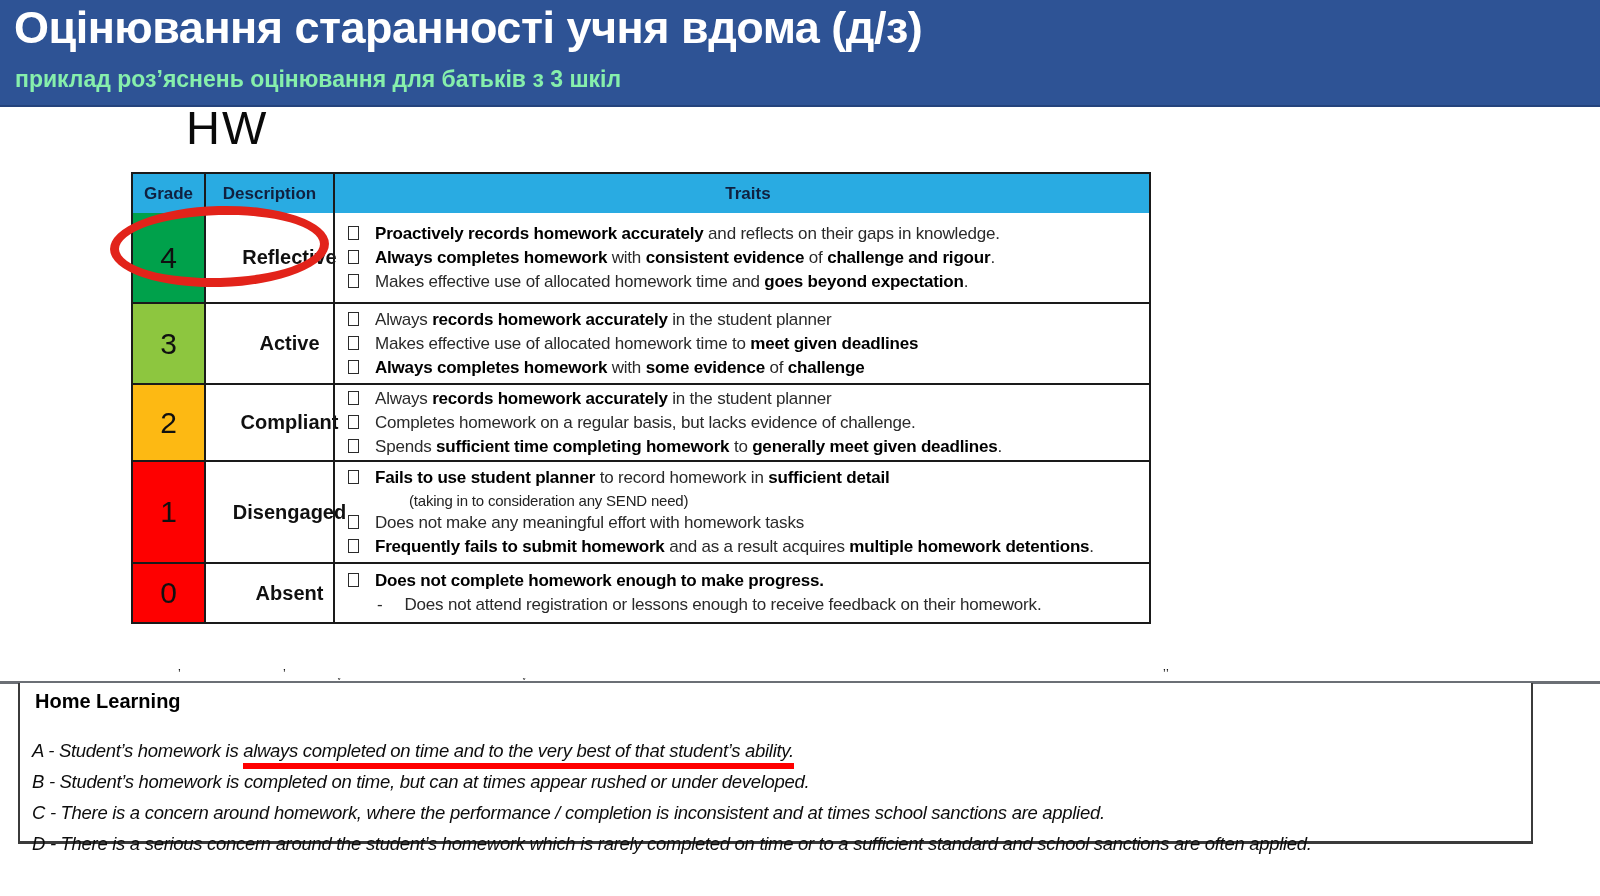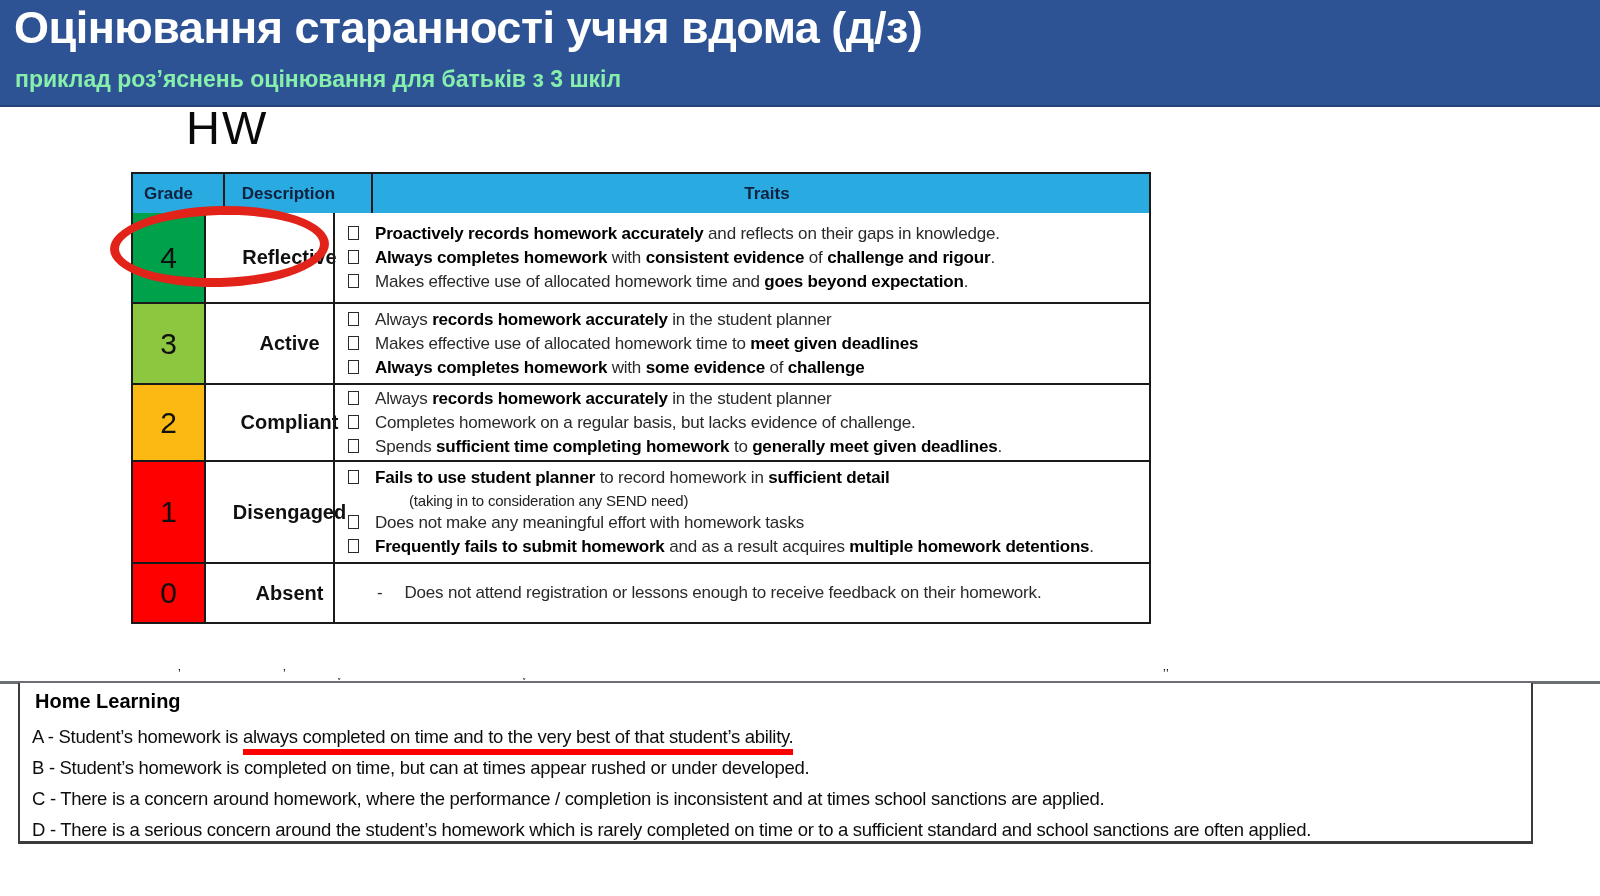--- a/index.html
+++ b/index.html
@@ -22,21 +22,21 @@
   .rubric{position:absolute;left:131px;top:172px;width:1020px;border:2px solid #1a1a1a;
           box-sizing:border-box;background:#fff;}
   .trow{display:flex;box-sizing:border-box;border-top:2px solid #1a1a1a;}
   .trow:first-child{border-top:none;}
   .cell{box-sizing:border-box;border-left:2px solid #1a1a1a;}
   .cell:first-child{border-left:none;}
   .grade-col{width:71px;flex:0 0 71px;display:flex;align-items:center;justify-content:center;}
   .desc-col{width:129px;flex:0 0 129px;display:flex;align-items:center;justify-content:center;}
   .traits-col{flex:1 1 auto;display:flex;flex-direction:column;justify-content:center;
               padding:3px 0 3px 12px;}
-  .thead{height:39px;background:#29ABE2;gap:19px;}
+  .thead{height:39px;background:#29ABE2;}
   .thead .hcell{font-size:17px;font-weight:700;color:#10203f;}
   .grade-cell{font-size:30px;font-weight:500;color:#101010;}
   .desc-cell{font-size:20px;font-weight:700;color:#101010;background:#fff;padding-left:40px;}
   .trait-line{display:flex;align-items:flex-start;line-height:24px;font-size:17px;
               letter-spacing:-0.2px;color:#2a2a2a;white-space:nowrap;}
   .trait-line .b{font-weight:700;color:#000;}
   .trait-line .i{font-size:15px;color:#222;}
   .trait-line.indent{margin-left:62px;line-height:21px;}
   .checkbox{flex:0 0 auto;width:11px;height:14px;border:1.5px solid #2b2b2b;margin:4px 16px 0 1px;
             background:#fff;box-sizing:border-box;}
@@ -51,21 +51,21 @@
   .clipped-line{position:absolute;left:0;top:668px;width:1600px;height:13px;overflow:hidden;
                 font-size:13px;color:#1a1a1a;}
   .clipped-line span{position:absolute;top:-2px;}
 
   
   .hl-rule{position:absolute;left:0;top:681px;width:1600px;height:3px;background:#6b6f75;}
   .hl-box{position:absolute;left:18px;top:683px;width:1515px;height:161px;box-sizing:border-box;
           border-left:2px solid #3b3b3b;border-right:2px solid #3b3b3b;border-bottom:3px solid #3b3b3b;
           background:#fff;}
   .hl-heading{position:absolute;left:15px;top:7px;font-size:20px;font-weight:700;color:#000;}
-  .hl-lines{position:absolute;left:12px;top:38px;right:10px;}
+  .hl-lines{position:absolute;left:12px;top:52px;right:10px;font-style:italic;}
   .hl-line{font-size:18.5px;letter-spacing:-0.3px;color:#0d0d0d;line-height:31px;white-space:nowrap;}
   .hl-line .u{border-bottom:6px solid #FF0000;padding-bottom:2px;}
 </style>
 </head>
 <body>
 
 <div class="slide">
 
   <div class="header-bar">
     <div class="header-title">Оцінювання старанності учня вдома (д/з)</div>
@@ -154,20 +154,24 @@
               <span class="checkbox"></span>
               <span><span class="b">Frequently fails to submit homework</span><span> and as a result acquires </span><span class="b">multiple homework detentions</span><span>.</span></span>
             </div>
           </div>
         </div>
         <div class="trow" style="height: 60px;">
           <div class="cell grade-col grade-cell" style="background: rgb(254, 0, 0);">0</div>
           <div class="cell desc-col desc-cell">Absent</div>
           <div class="cell traits-col">
             <div class="trait-line">
+              <span class="checkbox"></span>
+              <span><span class="b">Does not complete homework enough to make progress.</span></span>
+            </div>
+            <div class="trait-line">
               <span class="dash">-</span>
               <span><span>Does not attend registration or lessons enough to receive feedback on their homework.</span></span>
             </div>
           </div>
         </div>
       </div>
   </div>
 
   <div class="red-ellipse"></div>
 

